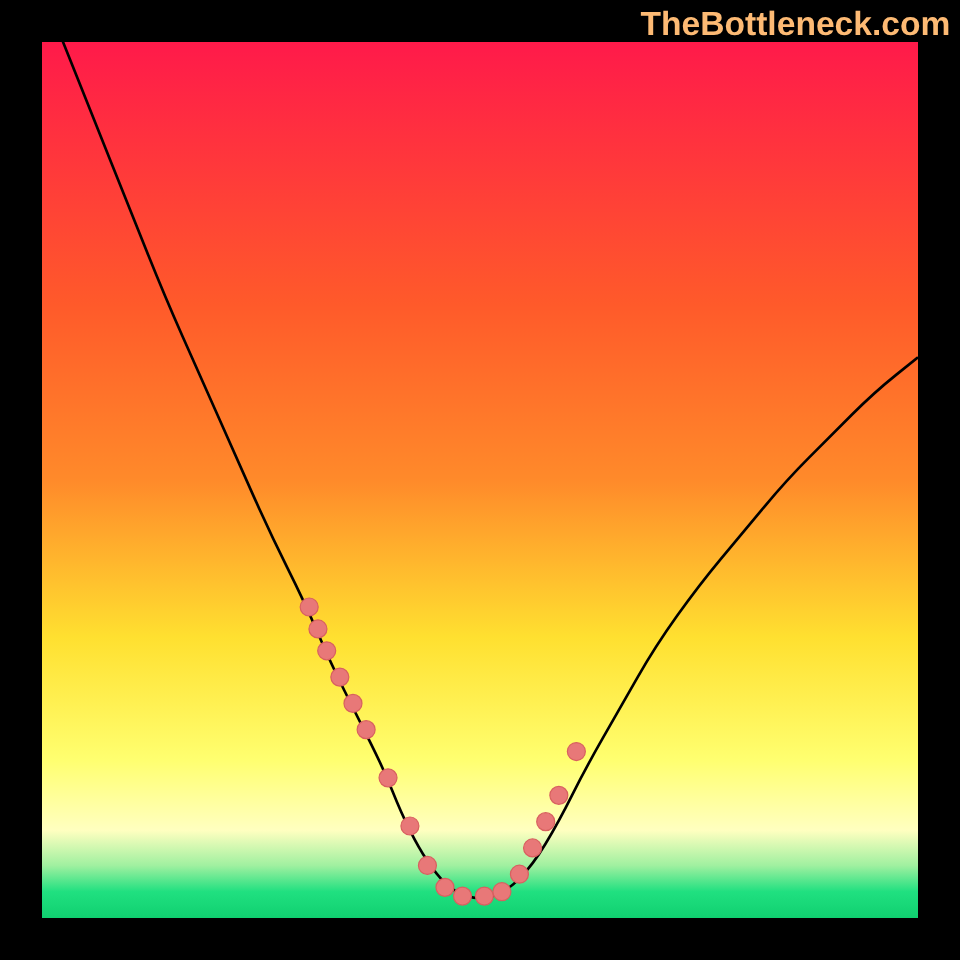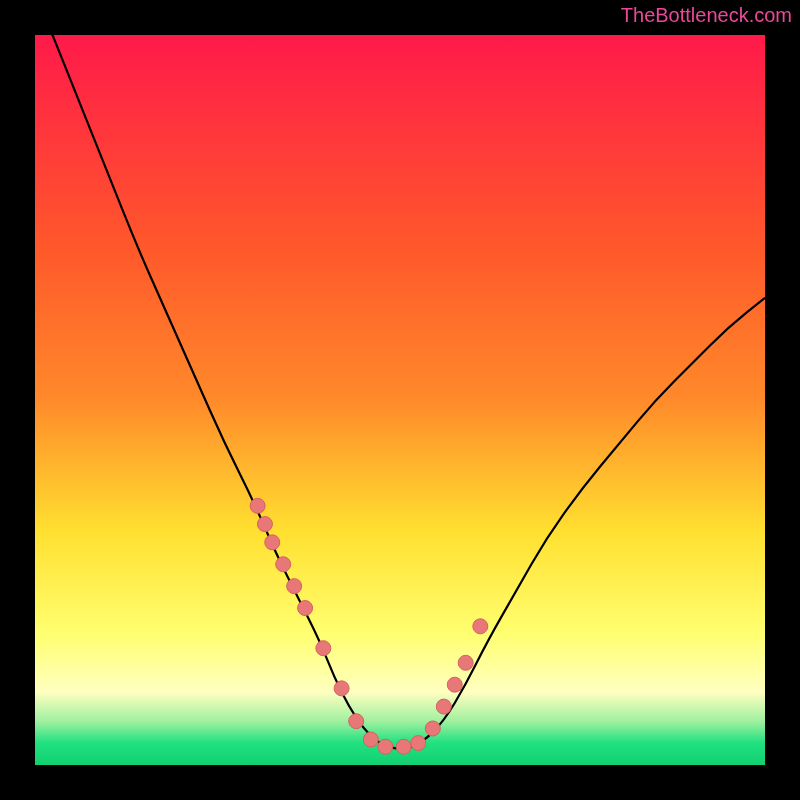--- a/index.html
+++ b/index.html
@@ -11,23 +11,23 @@
     width: 800px;
     height: 800px;
     position: relative;
     background: #000000;
   }
   .watermark {
     position: absolute;
     top: 4px;
     right: 8px;
     font-family: Arial, Helvetica, sans-serif;
-    font-size: 20px;
-    color: #ec4899;
-    font-weight: 400;
+    font-size: 28px;
+    color: #fdba74;
+    font-weight: 700;
     z-index: 10;
   }
   .plot-area {
     position: absolute;
     left: 35px;
     top: 35px;
     width: 730px;
     height: 730px;
     overflow: visible;
   }

